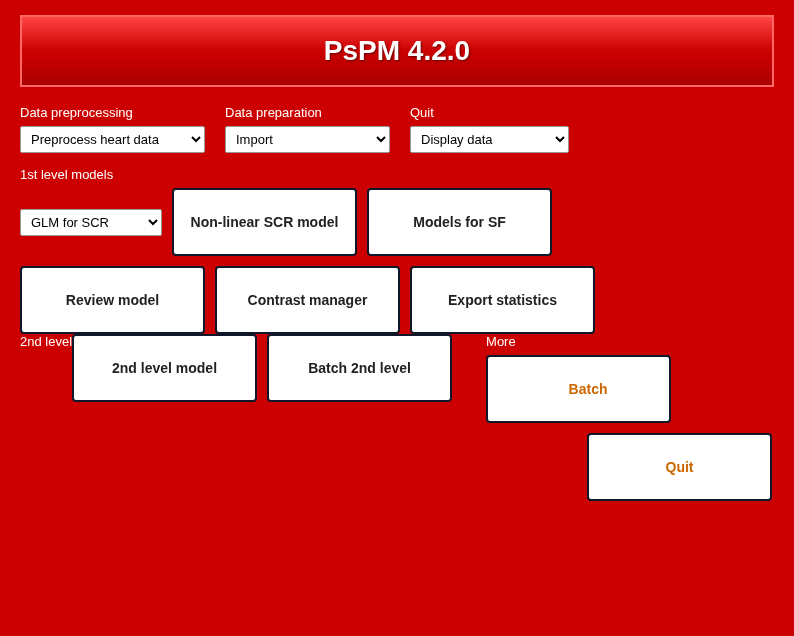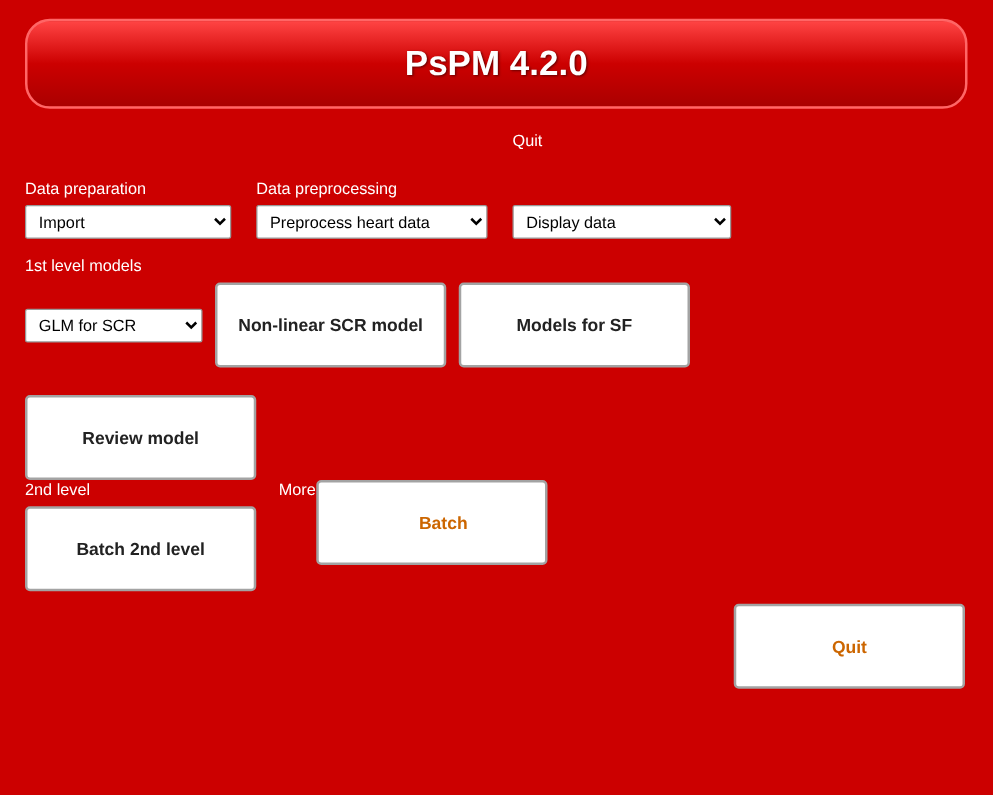--- a/index.html
+++ b/index.html
@@ -19,21 +19,21 @@
     .main-container {
       width: 794px;
       height: 636px;
       background-color: #cc0000;
       padding: 15px 20px;
     }
 
     .title-bar {
       background: linear-gradient(to bottom, #ff4444, #cc0000, #aa0000);
       border: 2px solid #ff6666;
-      border-radius: 20px;
+      border-radius: 0;
       text-align: center;
       padding: 18px 4px;
       margin-bottom: 18px;
     }
 
     .title-text {
       color: white;
       font-size: 28px;
       font-weight: bold;
       text-shadow: 1px 1px 2px #660000;
@@ -57,31 +57,30 @@
 
     .select-data-prep {
       width: 165px;
     }
 
     .select-data-preproc {
       width: 185px;
     }
 
     .select-tools {
-      width: 175px;
-      margin-top: 38px;
+      width: 159px;
     }
 
     .select-1st {
       width: 142px;
     }
 
     .btn {
       background-color: white;
-      border: 2px solid #a3a3a3;
+      border: 2px solid #0f172a;
       border-radius: 4px;
       padding: 0;
       cursor: pointer;
       font-size: 14px;
       font-weight: bold;
       color: #222;
       display: flex;
       align-items: center;
       justify-content: center;
       text-align: center;
@@ -110,70 +109,79 @@
 <body>
 
 <div class="main-container">
 
   <div class="title-bar">
     <span class="title-text">PsPM 4.2.0</span>
   </div>
 
   <div style="display:flex; gap:20px; margin-bottom:14px; align-items:flex-end;">
     <div class="select-group">
+      <div class="section-label">Data preprocessing</div>
+      <select class="select-data-preproc">
+        <option>Preprocess heart data</option>
+      </select>
+    </div>
+    <div class="select-group">
       <div class="section-label">Data preparation</div>
       <select class="select-data-prep">
         <option>Import</option>
-      </select>
-    </div>
-    <div class="select-group">
-      <div class="section-label">Data preprocessing</div>
-      <select class="select-data-preproc">
-        <option>Preprocess heart data</option>
       </select>
     </div>
     <div class="select-group">
       <div class="section-label">Quit</div>
       <select class="select-tools">
         <option>Display data</option>
       </select>
     </div>
   </div>
 
-  <div style="margin-bottom:22px;">
+  <div style="margin-bottom:10px;">
     <div class="section-label">1st level models</div>
     <div style="display:flex; gap:10px; align-items:center;">
       <select class="select-1st">
         <option>GLM for SCR</option>
       </select>
       <button class="btn btn-large">
         <span>Non-linear SCR model</span>
       </button>
       <button class="btn btn-large">
         <span>Models for SF</span>
       </button>
     </div>
   </div>
 
   <div style="display:flex; gap:10px; margin-bottom:0;">
     <button class="btn btn-large">
       <span>Review model</span>
     </button>
+    <button class="btn btn-large">
+      <span>Contrast manager</span>
+    </button>
+    <button class="btn btn-large">
+      <span>Export statistics</span>
+    </button>
   </div>
 
   <div style="display:flex; gap:10px; align-items:flex-start;">
-    <div style="display:flex; flex-direction:column;">
+    <div style="display:flex; flex-direction:row;">
       <div class="section-label">2nd level</div>
       <div style="display:flex; gap:10px;">
+        <button class="btn btn-large">
+          <span>2nd level model</span>
+        </button>
         <button class="btn btn-large">
           <span>Batch 2nd level</span>
         </button>
       </div>
     </div>
-    <div style="display:flex; margin-left:8px;">
+    <div style="display:flex; flex-direction:column; margin-left:24px;">
       <div class="section-label">More</div>
       <button class="btn btn-large btn-batch" style="color:#cc6600;">
         <span>Batch</span>
       </button>
     </div>
   </div>
 
   <div style="display:flex; justify-content:flex-end; margin-top:10px; padding-right:2px;align-items:center;">
     <button class="btn btn-large btn-quit" style="color:#cc6600;">
       <span>Quit</span>

